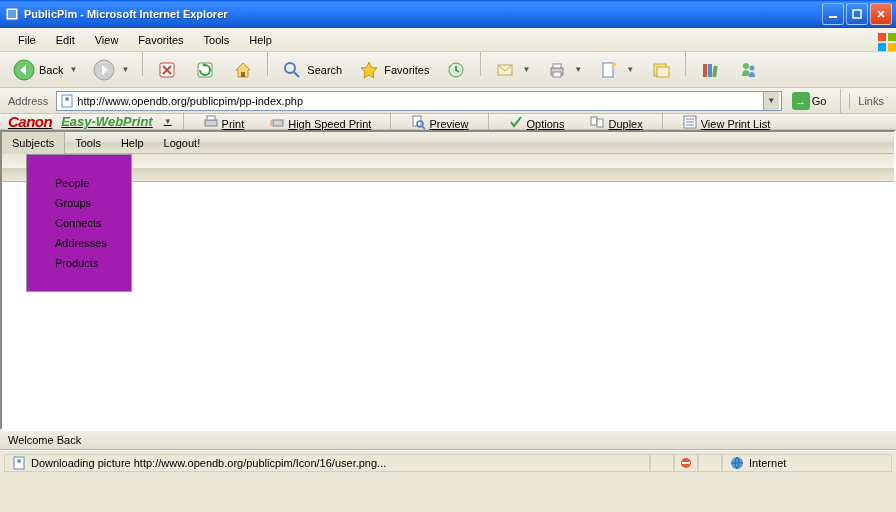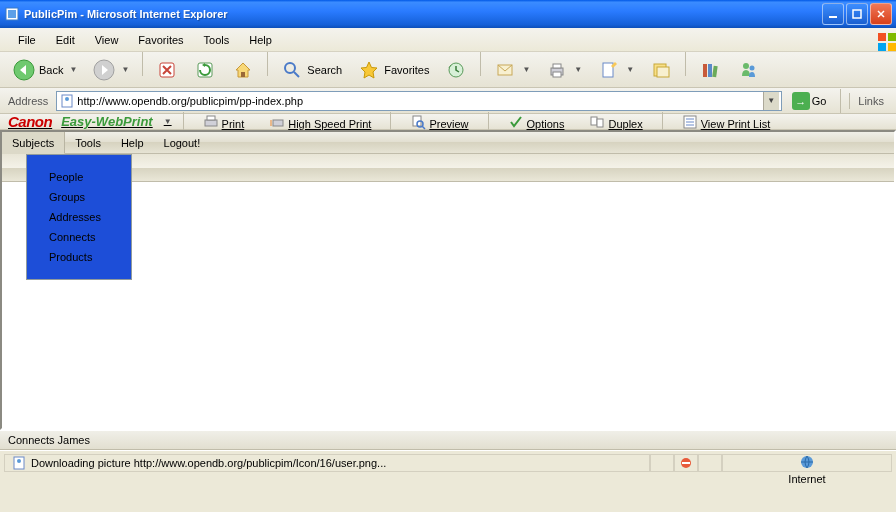--- a/index.html
+++ b/index.html
@@ -46,30 +46,30 @@
   
   
   .page-area { height: 300px; background: white; border: 2px solid; border-color: #8b8a82 #fff #fff #8b8a82; position: relative; }
   .page-menu { height: 22px; background: linear-gradient(to bottom, #f0efe8, #e2dfd0 49%, #d7d3c0 50%, #e6e3d4); display: flex; align-items: stretch; border-bottom: 1px solid #c0bcaa; text-align: center; }
   .page-menu .pm { padding: 4px 10px; cursor: default; display:flex;align-items:center; }
   .pm.active { background: #dcd9c8; border-right: 1px solid #b8b4a2; border-bottom: 1px solid #dcd9c8; margin-bottom: -1px; }
   .page-body { height: 240px; background:white; }
   .gradient-band { height: 28px; background: linear-gradient(to bottom, #e8e5d6, #f4f2e8 50%, #d7d3c0 51%, #eae7d8); border-bottom: 1px solid #c0bcaa; }
   
   
-  .dropdown { position: absolute; top: 22px; left: 24px; width: 106px; background: #1d4ed8; border: 1px solid #919b9c; padding: 12px; z-index: 10; }
+  .dropdown { position: absolute; top: 22px; left: 24px; width: 106px; background: #a21caf; border: 1px solid #919b9c; padding: 18px; z-index: 10; }
   .dropdown div { padding: 4px 10px; cursor: default; }
   
   
   .welcome-bar { height: 20px; background: linear-gradient(to bottom,#f0efe8,#e2dfd0); display: flex; align-items: center; padding: 0 8px; border-top: 1px solid #fff; border-bottom:1px solid #c0bcaa; }
   .status-bar { height: 22px; background: #ece9d8; display: flex; align-items: flex-end; padding: 0 4px; border-top: 1px solid #fff; }
   .status-bar .cell { border: 1px solid #d4d0c0; height: 18px; display: flex; align-items: center; padding: 0 6px; }
   .status-bar .main-cell { flex: 1; border-right: 1px solid #d4d0c0; }
   .status-bar .small-cell { width: 24px; justify-content: center; }
-  .status-bar .zone-cell { width: 170px; gap: 4px; flex-direction: column; }
+  .status-bar .zone-cell { width: 170px; gap: 4px; }
 </style>
 </head>
 <body>
 
 <div class="titlebar">
   <span class="app-icon">
     <svg width="14" height="14" viewBox="0 0 14 14">
         <rect x="1" y="1" width="12" height="12" fill="#fff" stroke="#3a7ac8"></rect>
         <path d="M3 3 L11 3 L11 11 L3 11 Z" fill="#5da0e8"></path>
       </svg>
@@ -333,28 +333,28 @@
     <span class="pm">Tools</span>
     <span class="pm">Help</span>
     <span class="pm">Logout!</span>
   </div>
   <div class="gradient-band"></div>
   <div class="page-body"></div>
 
   <div class="dropdown">
     <div>People</div>
     <div>Groups</div>
+    <div>Connects</div>
     <div>Addresses</div>
-    <div>Connects</div>
     <div>Products</div>
   </div>
 </div>
 
 <div class="welcome-bar">
-  <span>Connects James</span>
+  <span>Welcome Back</span>
 </div>
 
 <div class="status-bar">
   <div class="cell main-cell">
     <span class="small-icon">
         <svg width="14" height="14" viewBox="0 0 14 14">
           <rect x="2" y="1" width="10" height="12" fill="#fff" stroke="#6a8ac8"></rect>
           <circle cx="7" cy="5" r="2" fill="#5a9ad8"></circle>
         </svg>
       </span>

